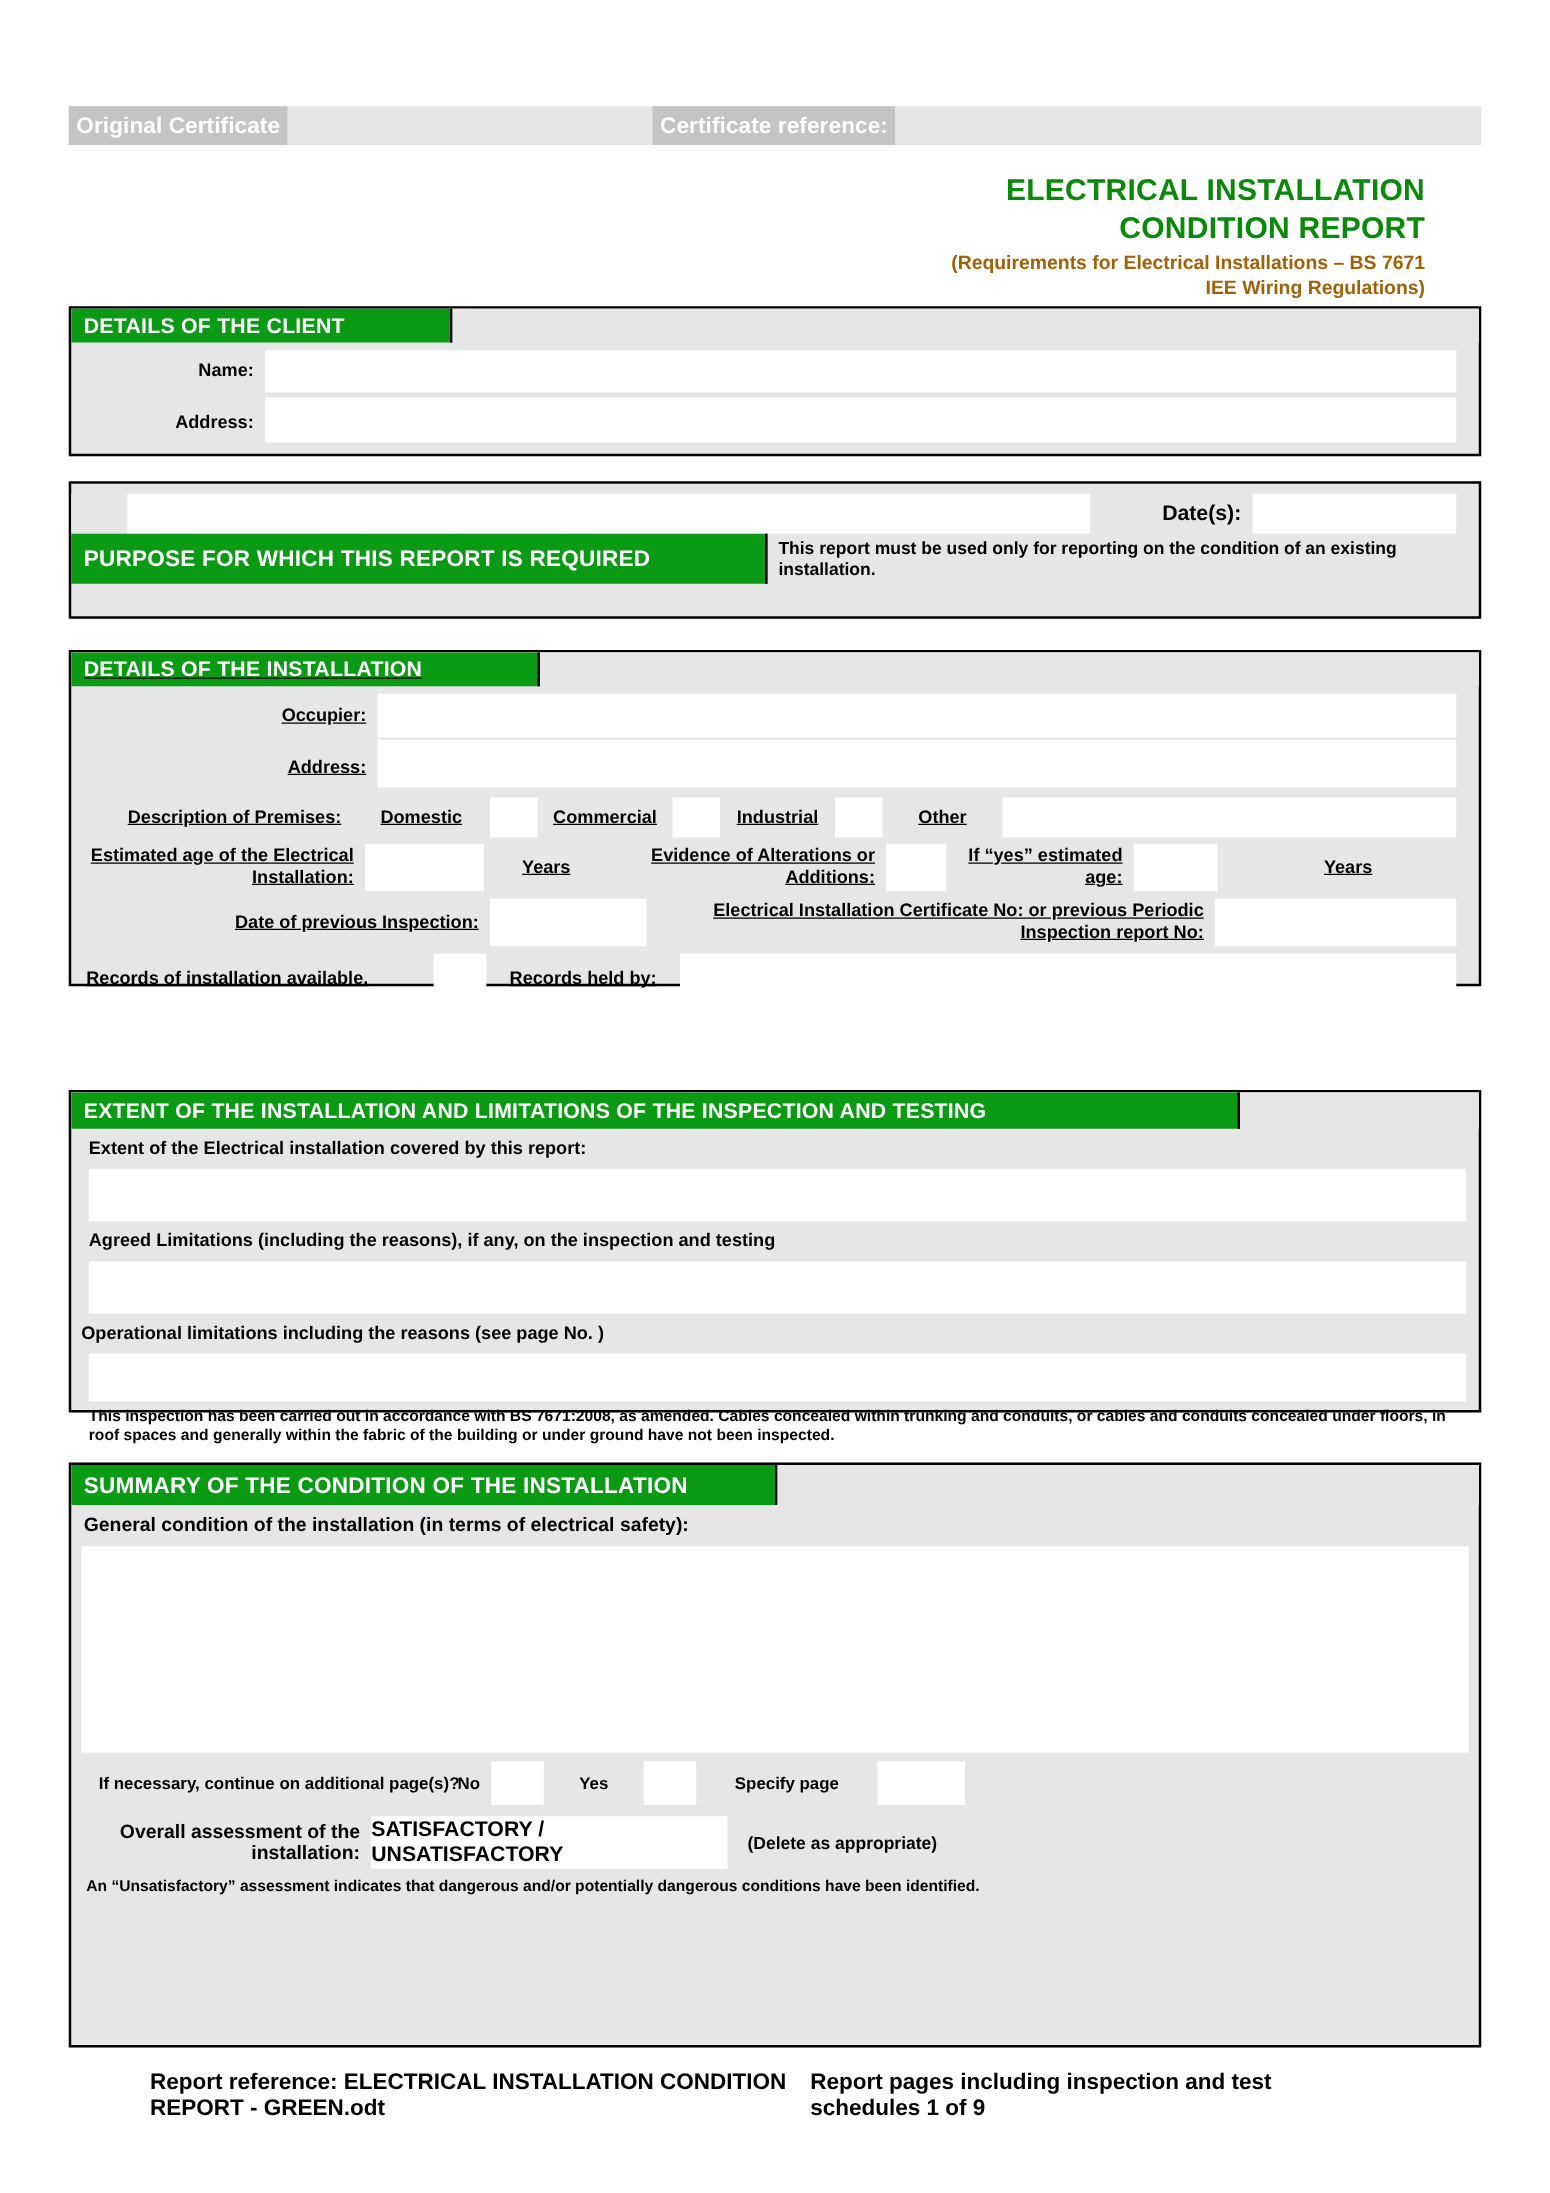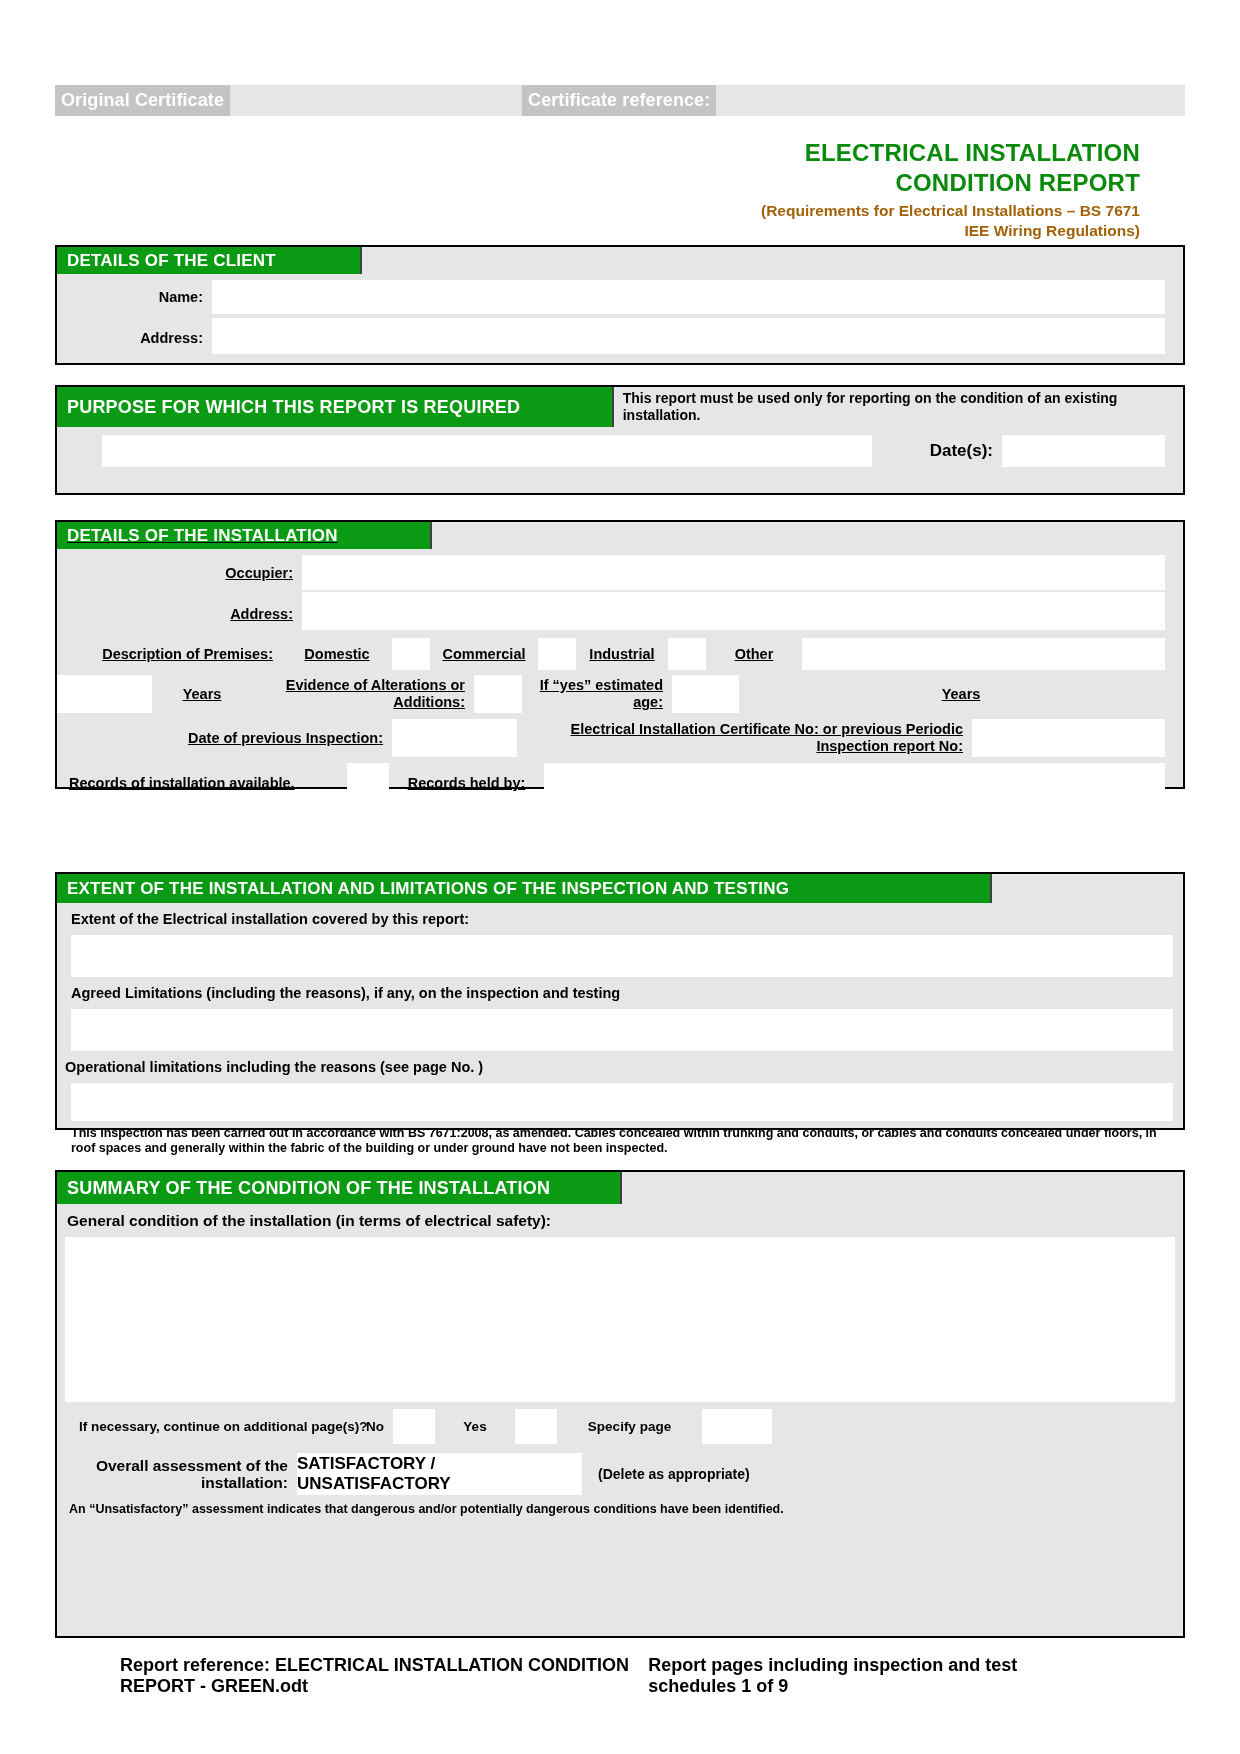--- a/index.html
+++ b/index.html
@@ -80,21 +80,21 @@
   }
   .band-label {
     background: #0a9a14;
     color: #fff;
     font-weight: bold;
     font-size: 17px;
     letter-spacing: .2px;
     display: flex;
     align-items: center;
     padding: 0 10px;
-    border-right: 2px solid #404040;
+    border-right: 2px solid #000000;
     white-space: nowrap;
   }
   .band-rest { flex: 1 1 auto; background: #e6e6e6; }
 
   .row { display: flex; align-items: stretch; }
   .lbl {
     font-size: 14.5px;
     font-weight: bold;
     display: flex;
     align-items: center;
@@ -156,29 +156,29 @@
       <div class="lbl r" style="width:155px;text-align:right;">Name:</div>
       <div class="fld" style="flex:1 1 auto; margin:2px 18px 2px 0;"></div>
     </div>
     <div class="row" style="height:44px;">
       <div class="lbl r" style="width:155px;">Address:</div>
       <div class="fld" style="flex:1 1 auto; margin:2px 18px 6px 0;"></div>
     </div>
   </div>
 
   <div class="section" style="left:55px; top:385px; width:1130px; height:110px;">
-    <div class="row" style="height:40px;">
-      <div class="band-label" style="width:580px; height:40px; font-size:18px;">PURPOSE FOR WHICH THIS REPORT IS REQUIRED</div>
-      <div class="lbl wrap" style="flex:1 1 auto; padding:3px 8px 0 9px; align-items:flex-start; font-size:14px;">This report must be used only for reporting on the condition of an existing installation.</div>
-    </div>
     <div class="row" style="height:40px; padding-top:8px;">
       <div style="width:45px;" class="spacer"></div>
       <div class="fld" style="width:770px;"></div>
       <div class="lbl r" style="width:130px; font-size:17px;">Date(s):</div>
       <div class="fld" style="flex:1 1 auto; margin-right:18px;"></div>
+    </div>
+    <div class="row" style="height:40px;">
+      <div class="band-label" style="width:580px; height:40px; font-size:18px;">PURPOSE FOR WHICH THIS REPORT IS REQUIRED</div>
+      <div class="lbl wrap" style="flex:1 1 auto; padding:3px 8px 0 9px; align-items:flex-start; font-size:14px;">This report must be used only for reporting on the condition of an existing installation.</div>
     </div>
   </div>
 
   <div class="section" style="left:55px; top:520px; width:1130px; height:269px;text-decoration:underline;">
     <div class="band">
       <div class="band-label" style="width:375px;">DETAILS OF THE INSTALLATION</div>
       <div class="band-rest"></div>
     </div>
 
     <div class="row" style="height:42px; padding-top:5px;">
@@ -197,20 +197,21 @@
       <div class="fld" style="width:38px; margin:2px 0;"></div>
       <div class="lbl" style="width:108px; justify-content:center;">Commercial</div>
       <div class="fld" style="width:38px; margin:2px 0;"></div>
       <div class="lbl" style="width:92px; justify-content:center;">Industrial</div>
       <div class="fld" style="width:38px; margin:2px 0;"></div>
       <div class="lbl" style="width:96px; justify-content:center;">Other</div>
       <div class="fld" style="flex:1 1 auto; margin:2px 18px 2px 0;"></div>
     </div>
 
     <div class="row" style="height:44px;">
+      <div class="lbl r wrap" style="width:235px;">Estimated age of the Electrical Installation:</div>
       <div class="fld" style="width:95px; margin:3px 0;"></div>
       <div class="lbl" style="width:100px; justify-content:center;">Years</div>
       <div class="lbl r wrap" style="width:222px;">Evidence of Alterations or Additions:</div>
       <div class="fld" style="width:48px; margin:3px 0;"></div>
       <div class="lbl r wrap" style="width:150px;">If “yes” estimated age:</div>
       <div class="fld" style="width:67px; margin:3px 0;"></div>
       <div class="lbl" style="flex:1 1 auto; justify-content:center;">Years</div>
     </div>
 
     <div class="row" style="height:44px;">

